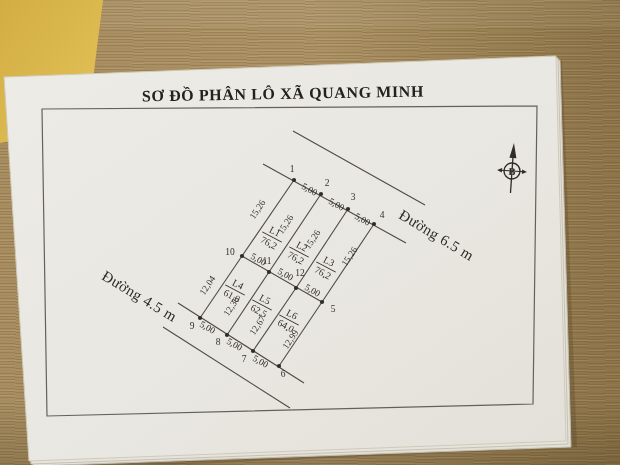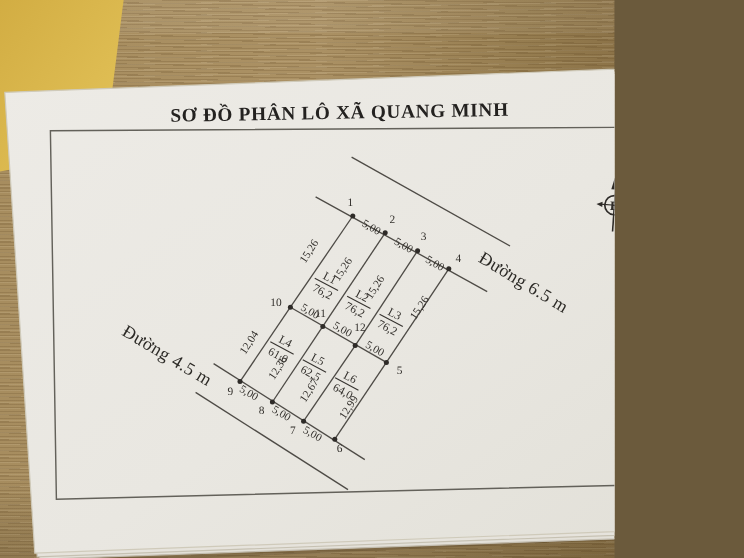--- a/index.html
+++ b/index.html
@@ -1,17 +1,17 @@
 <!DOCTYPE html>
 <html><head>
 <meta charset="utf-8">
 <style>
   html,body{margin:0;padding:0;background:#6b5a3c;}
   .scene{
-    position:relative;width:512px;height:465px;overflow:hidden;
+    position:relative;width:620px;height:465px;overflow:hidden;
     background:
       linear-gradient(180deg, rgba(255,255,255,0.05) 0 6%, rgba(0,0,0,0) 6% 86%, rgba(50,38,18,.20) 100%),
       repeating-linear-gradient(179deg, rgba(255,245,220,.10) 0 1px, rgba(0,0,0,0) 1px 5px),
       repeating-linear-gradient(181deg, rgba(90,65,30,.20) 0 1px, rgba(0,0,0,0) 1px 3px),
       linear-gradient(90deg,#a78d5f 0%,#ab9164 52%,#957c4f 86%,#8c7348 100%);
   }
   svg{position:absolute;left:0;top:0;}
   text{font-family:"Liberation Serif","DejaVu Serif",serif;fill:#33302c;}
   .title-text{font-size:16px;font-weight:bold;letter-spacing:.6px;fill:#242220;text-anchor:middle;}
   .road-text{font-size:15px;letter-spacing:.4px;fill:#2c2a26;text-anchor:middle;}

